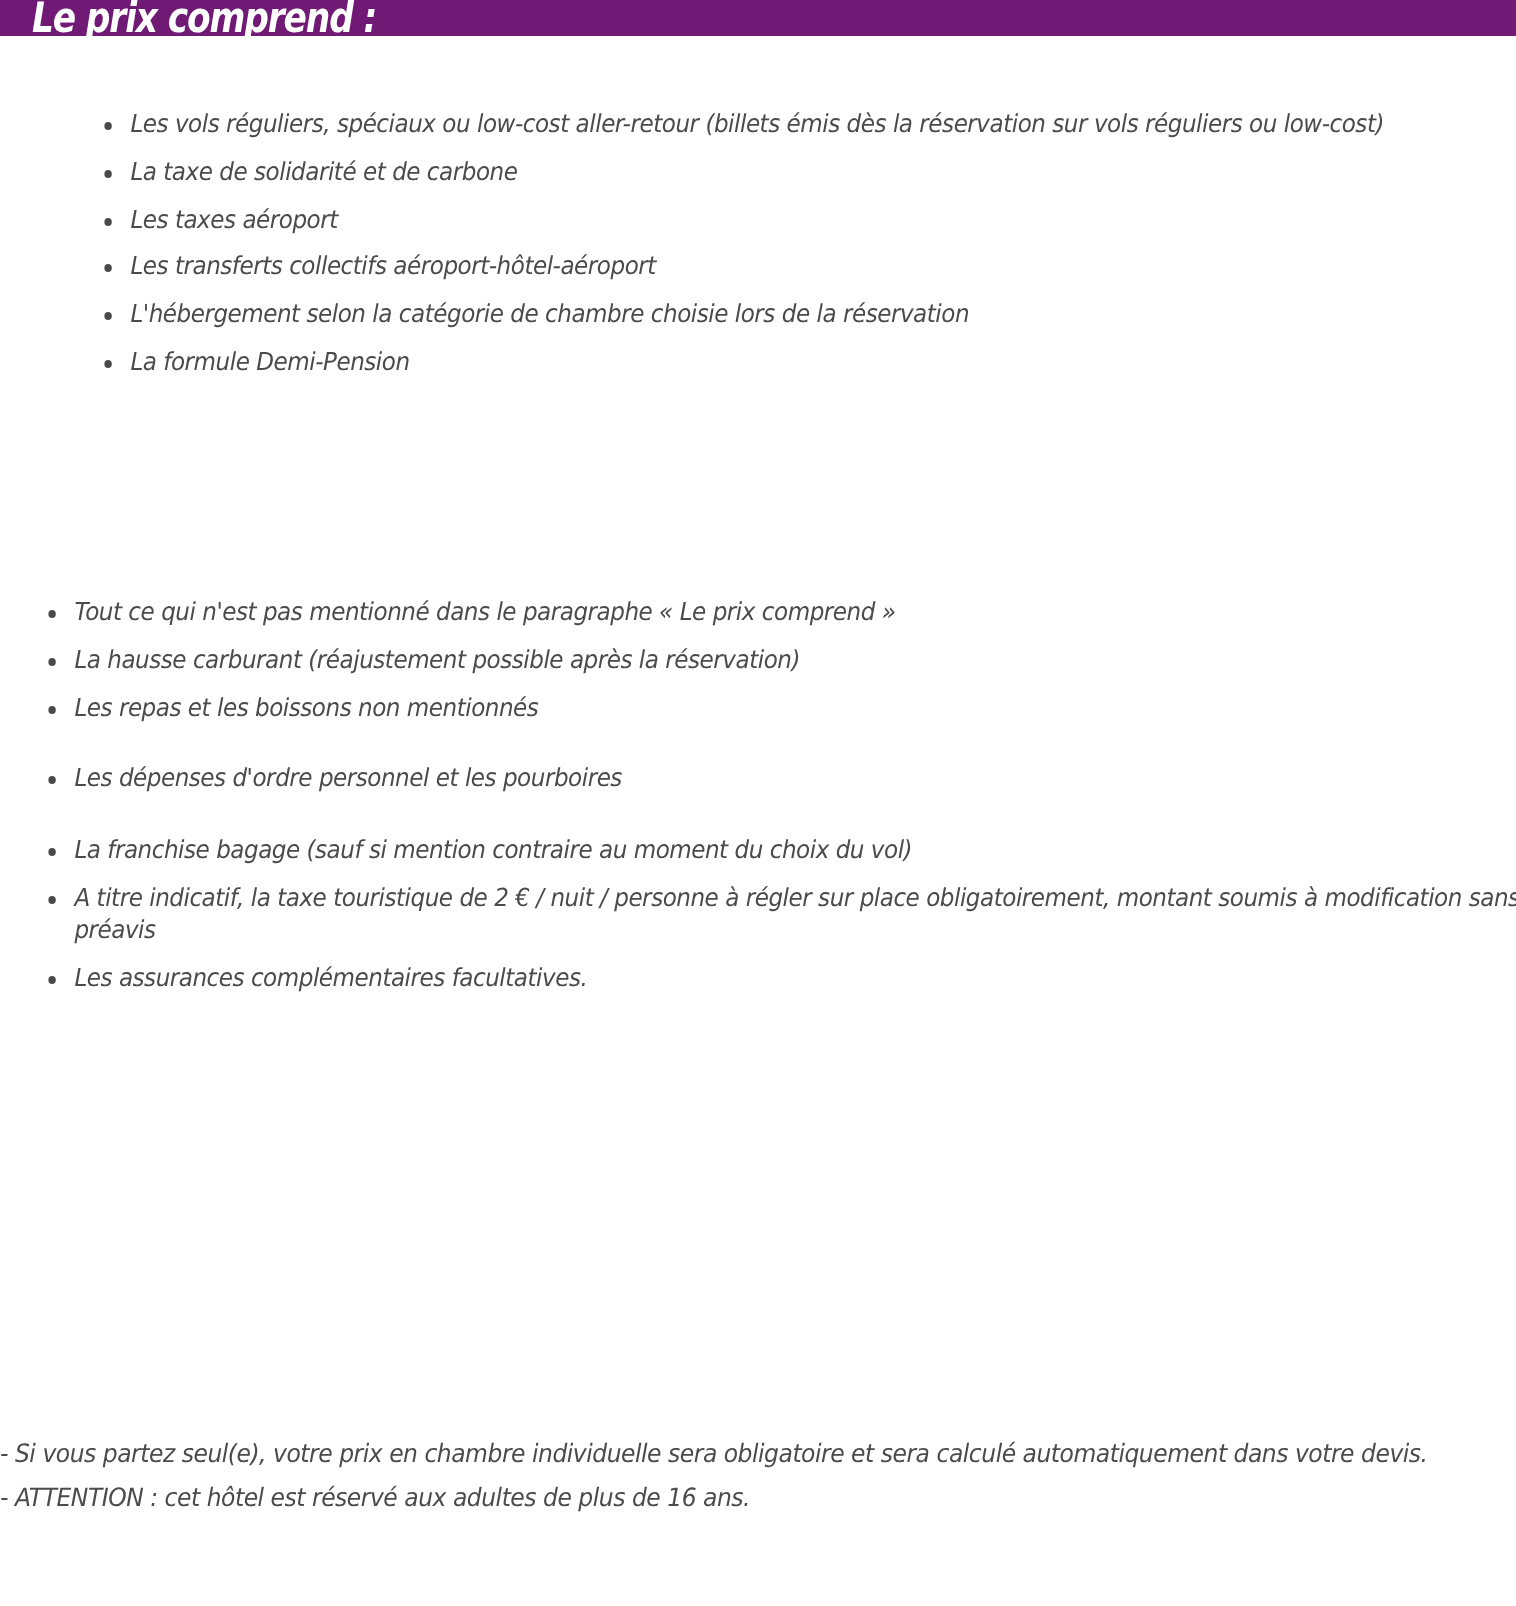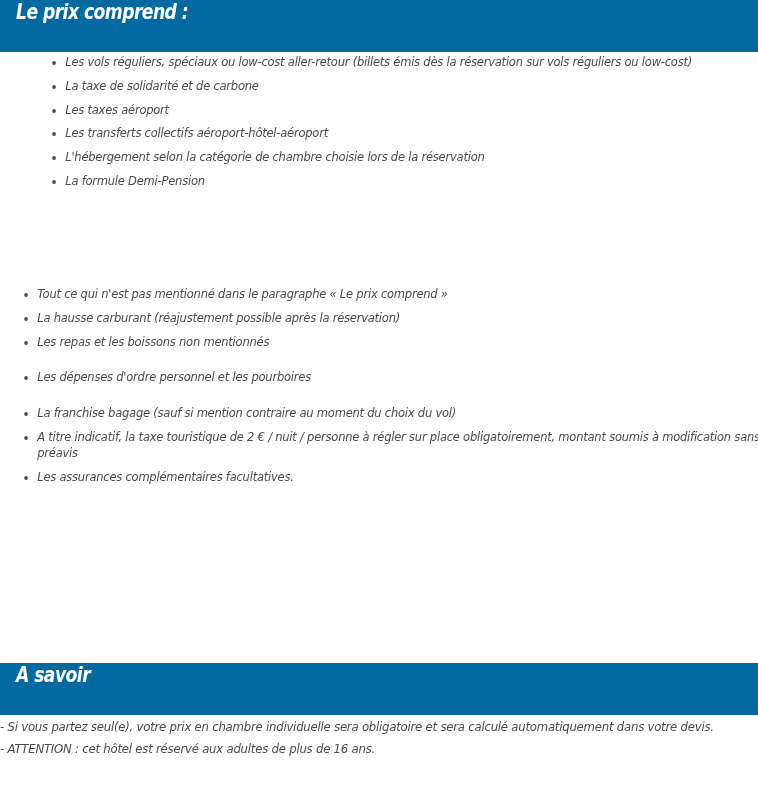--- a/index.html
+++ b/index.html
@@ -18,23 +18,24 @@
     width: 758px;
     height: 803px;
     background: #ffffff;
   }
 
   
   .section-band {
     position: absolute;
     left: 0;
     width: 758px;
-    height: 52px;
-    background: #0369a1;
+    height: 18px;
+    background: #701a75;
     display: flex;
+    align-items: center;
   }
   .section-band .band-title {
     color: #ffffff;
     font-family: "DejaVu Sans", sans-serif;
     font-style: italic;
     font-weight: bold;
     font-size: 21px;
     letter-spacing: -0.7px;
     transform: scaleX(0.82);
     transform-origin: left center;
@@ -49,21 +50,21 @@
   
   .bullet-list {
     position: absolute;
     left: 0;
     width: 758px;
     margin: 0;
     padding: 0;
     list-style: none;
   }
   #list-includes { top: 54px; margin-left: 28px; }
-  #list-excludes { top: 286px; }
+  #list-excludes { top: 298px; }
 
   .bullet-item {
     position: relative;
     padding-left: 40px;
     padding-right: 8px;
     margin: 0 0 7.2px 0;
     color: #4b4b4b;
     font-family: "DejaVu Sans", sans-serif;
     font-style: italic;
     font-size: 12.4px;
@@ -133,22 +134,19 @@
   <ul class="bullet-list" id="list-excludes">
     <li class="bullet-item">Tout ce qui n'est pas mentionné dans le paragraphe « Le prix comprend »</li>
     <li class="bullet-item">La hausse carburant (réajustement possible après la réservation)</li>
     <li class="bullet-item">Les repas et les boissons non mentionnés</li>
     <li class="bullet-item gap-before">Les dépenses d'ordre personnel et les pourboires</li>
     <li class="bullet-item gap-before">La franchise bagage (sauf si mention contraire au moment du choix du vol)</li>
     <li class="bullet-item">A titre indicatif, la taxe touristique de 2 € / nuit / personne à régler sur place obligatoirement, montant soumis à modification sans préavis</li>
     <li class="bullet-item">Les assurances complémentaires facultatives.</li>
   </ul>
 
-  <div class="section-band" id="band-tonote">
-    <span class="band-title">A savoir</span>
-  </div>
 
   <div id="note-block">
     <p>- Si vous partez seul(e), votre prix en chambre individuelle sera obligatoire et sera calculé automatiquement dans votre devis.</p>
     <p>- ATTENTION : cet hôtel est réservé aux adultes de plus de 16 ans.</p>
   </div>
 
 </div>
 
 </body></html>

